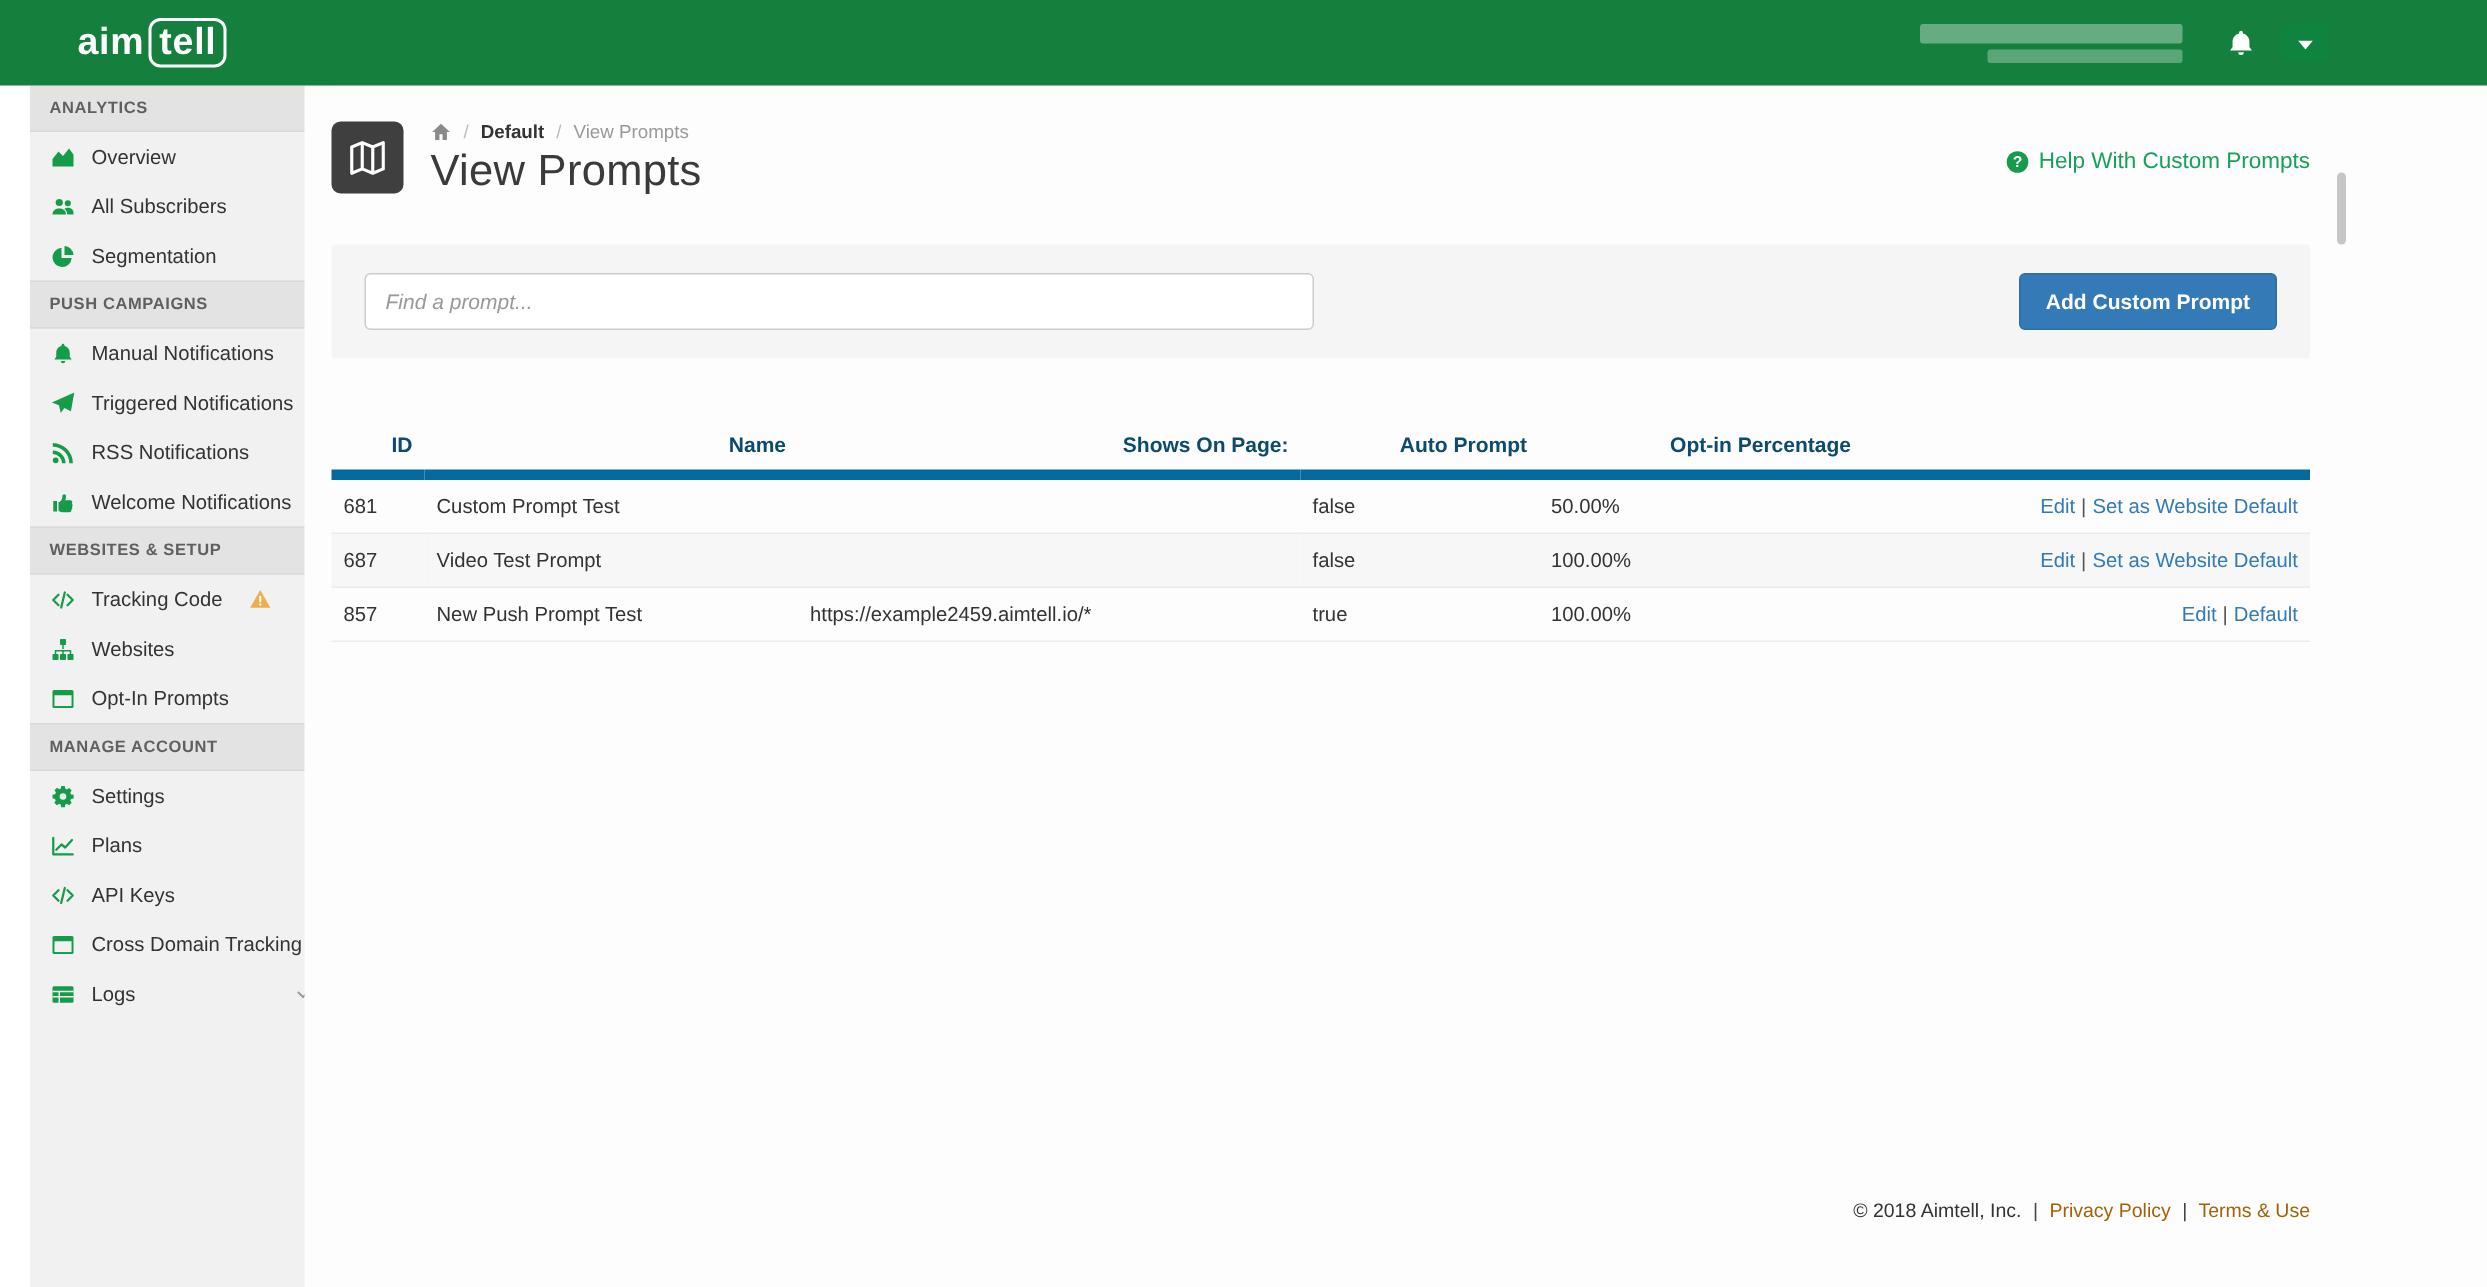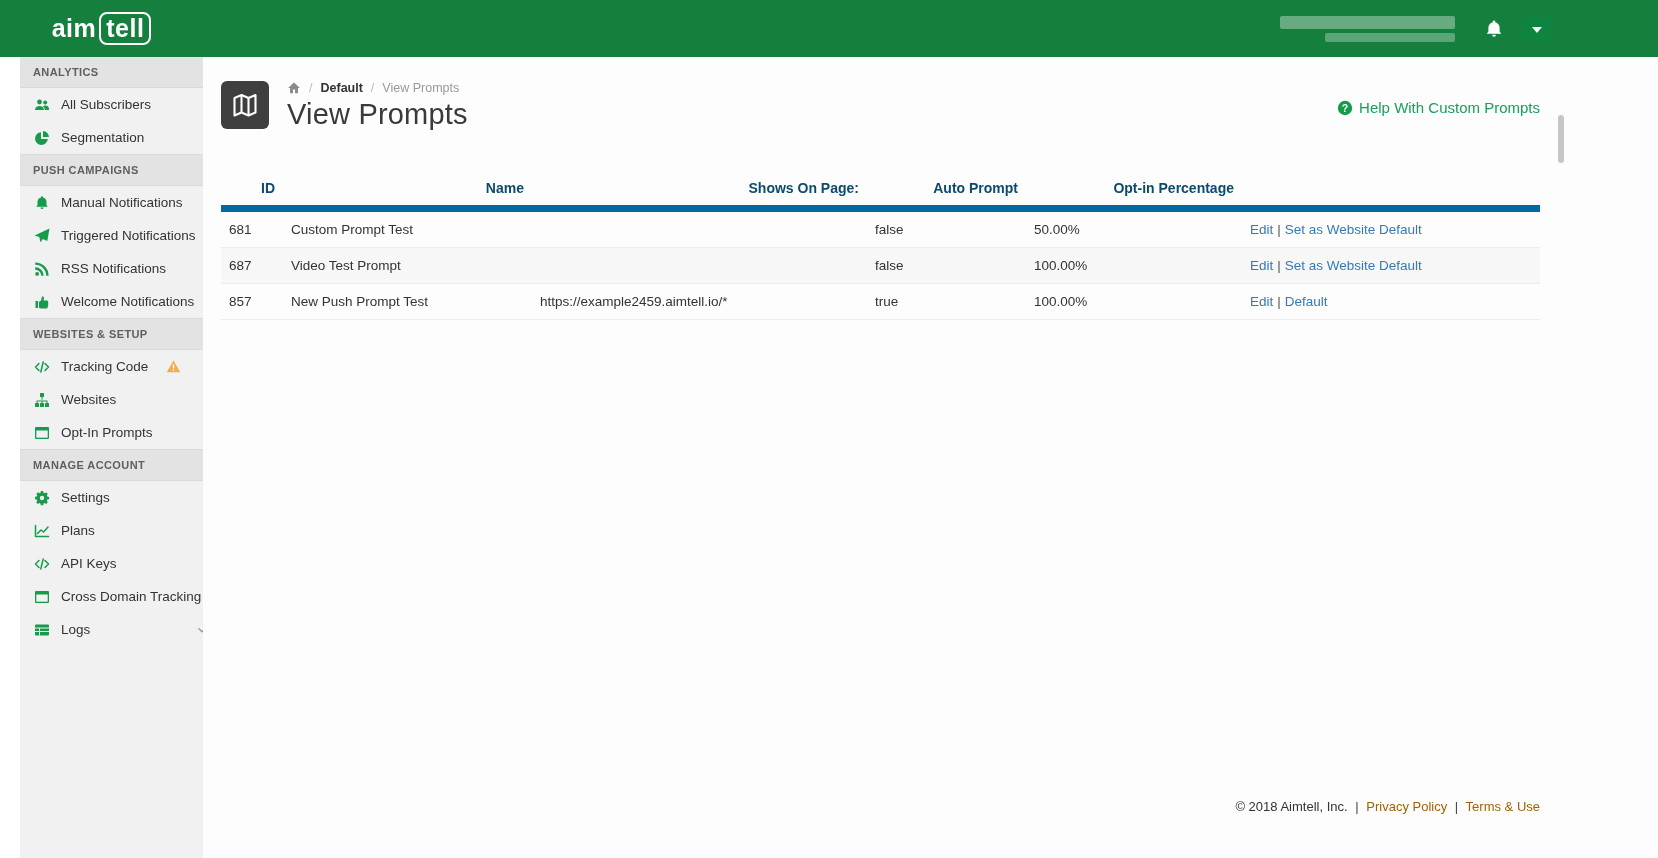--- a/index.html
+++ b/index.html
@@ -46,21 +46,21 @@
   .panel { margin-top:32px; background:#f5f5f5; padding:19px 22px; display:flex; align-items:center; justify-content:space-between; border-radius:2px; }
   .search-input { width:633px; height:38px; border:1px solid #ccc; border-radius:4px; padding:0 13px; font-size:14px; font-family:"Liberation Sans",sans-serif; color:#333; background:#fff; }
   .search-input::placeholder { font-style:italic; color:#999; }
   .btn-primary { height:38px; background:#337ab7; color:#fff; border:1px solid #2e6da4; border-radius:4px; font-size:14px; font-weight:bold; padding:0 17px; cursor:pointer; font-family:"Liberation Sans",sans-serif; }
 
   
   .prompts-table { width:100%; border-collapse:collapse; margin-top:40px; font-size:13.5px; }
   .prompts-table th { text-align:right; font-size:14px; font-weight:bold; color:#0c4a6e; padding:9px 8px; border-bottom:7px solid #0369a1; }
   .prompts-table td { padding:10px 8px; color:#333; border-bottom:1px solid #ececec; }
   .prompts-table tbody tr:nth-child(even) { background:#f7f7f7; }
-  .td-actions { white-space:nowrap; }
+  .td-actions { text-align:right; white-space:nowrap; }
   .td-actions a { color:#337ab7; text-decoration:none; cursor:pointer; }
   .td-actions .sep { color:#555; margin:0 4px; }
 
   
   .footer { position:absolute; right:118px; bottom:44px; font-size:13px; color:#333; }
   .footer a { color:#a16207; text-decoration:none; cursor:pointer; }
   .footer .sep { color:#444; margin:0 4px; }
 
   
   .v-scrollbar { position:absolute; top:57px; right:94px; width:6px; bottom:0; }
@@ -88,20 +88,28 @@
       <span><svg viewBox="0 0 10 6" width="10" height="6">
             <path d="M0 0h10L5 6z" fill="#fff"></path>
           </svg></span>
     </button>
   </div>
 </header>
 
 <aside class="sidebar">
 
   <div class="sb-section-header">ANALYTICS</div>
+  <div class="sb-item">
+    <span class="sb-icon">
+        <svg viewBox="0 0 16 16">
+          <path d="M1 14V9l4-5 3 3 4-5 3 4v8z" fill="#169b4b"></path>
+        </svg>
+      </span>
+    <span>Overview</span>
+  </div>
 
   <div class="sb-item">
     <span class="sb-icon">
         <svg viewBox="0 0 16 16" fill="#169b4b">
           <circle cx="5.5" cy="5" r="2.4"></circle>
           <circle cx="11.2" cy="5.5" r="2"></circle>
           <path d="M1 13c0-2.8 2.2-4 4.5-4s4.5 1.2 4.5 4z"></path>
           <path d="M10.8 13c0-1.8-.8-3-2-3.6.7-.6 1.6-.9 2.5-.9 1.9 0 3.7 1 3.7 3.5v1z"></path>
         </svg>
       </span>
@@ -269,20 +277,24 @@
     </div>
     <a class="help-link">
       <svg viewBox="0 0 16 16">
           <circle cx="8" cy="8" r="7.2" fill="#169b4b"></circle>
           <text x="8" y="11.6" text-anchor="middle" font-size="10.5" font-weight="bold" fill="#fff" font-family="Liberation Sans, sans-serif">?</text>
         </svg>
       <span>Help With Custom Prompts</span>
     </a>
   </div>
 
+  <div class="panel">
+    <input class="search-input" type="text" placeholder="Find a prompt..." style="">
+    <button class="btn-primary">Add Custom Prompt</button>
+  </div>
 
   <table class="prompts-table">
     <colgroup>
       <col style="width:62px">
         <col style="width:249px">
         <col style="width:335px">
         <col style="width:159px">
         <col style="width:216px">
         <col>
     </colgroup>

